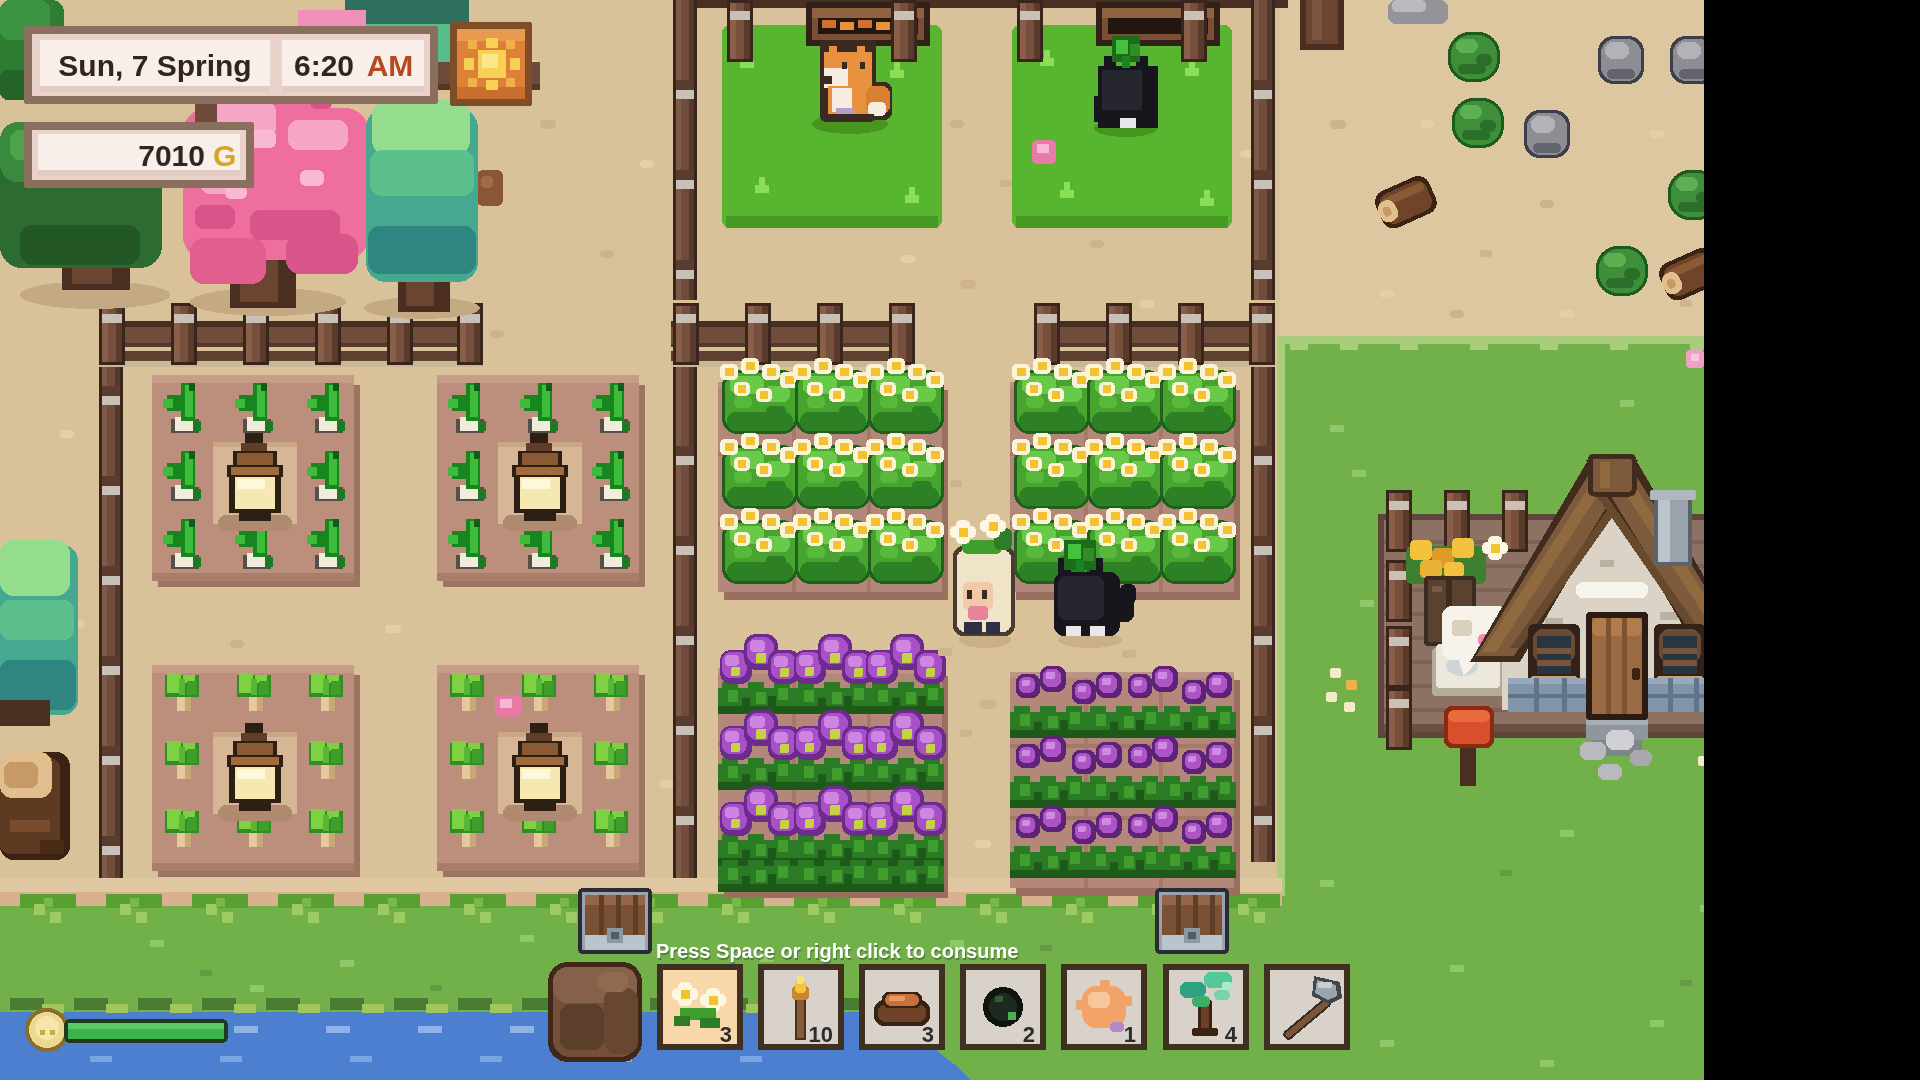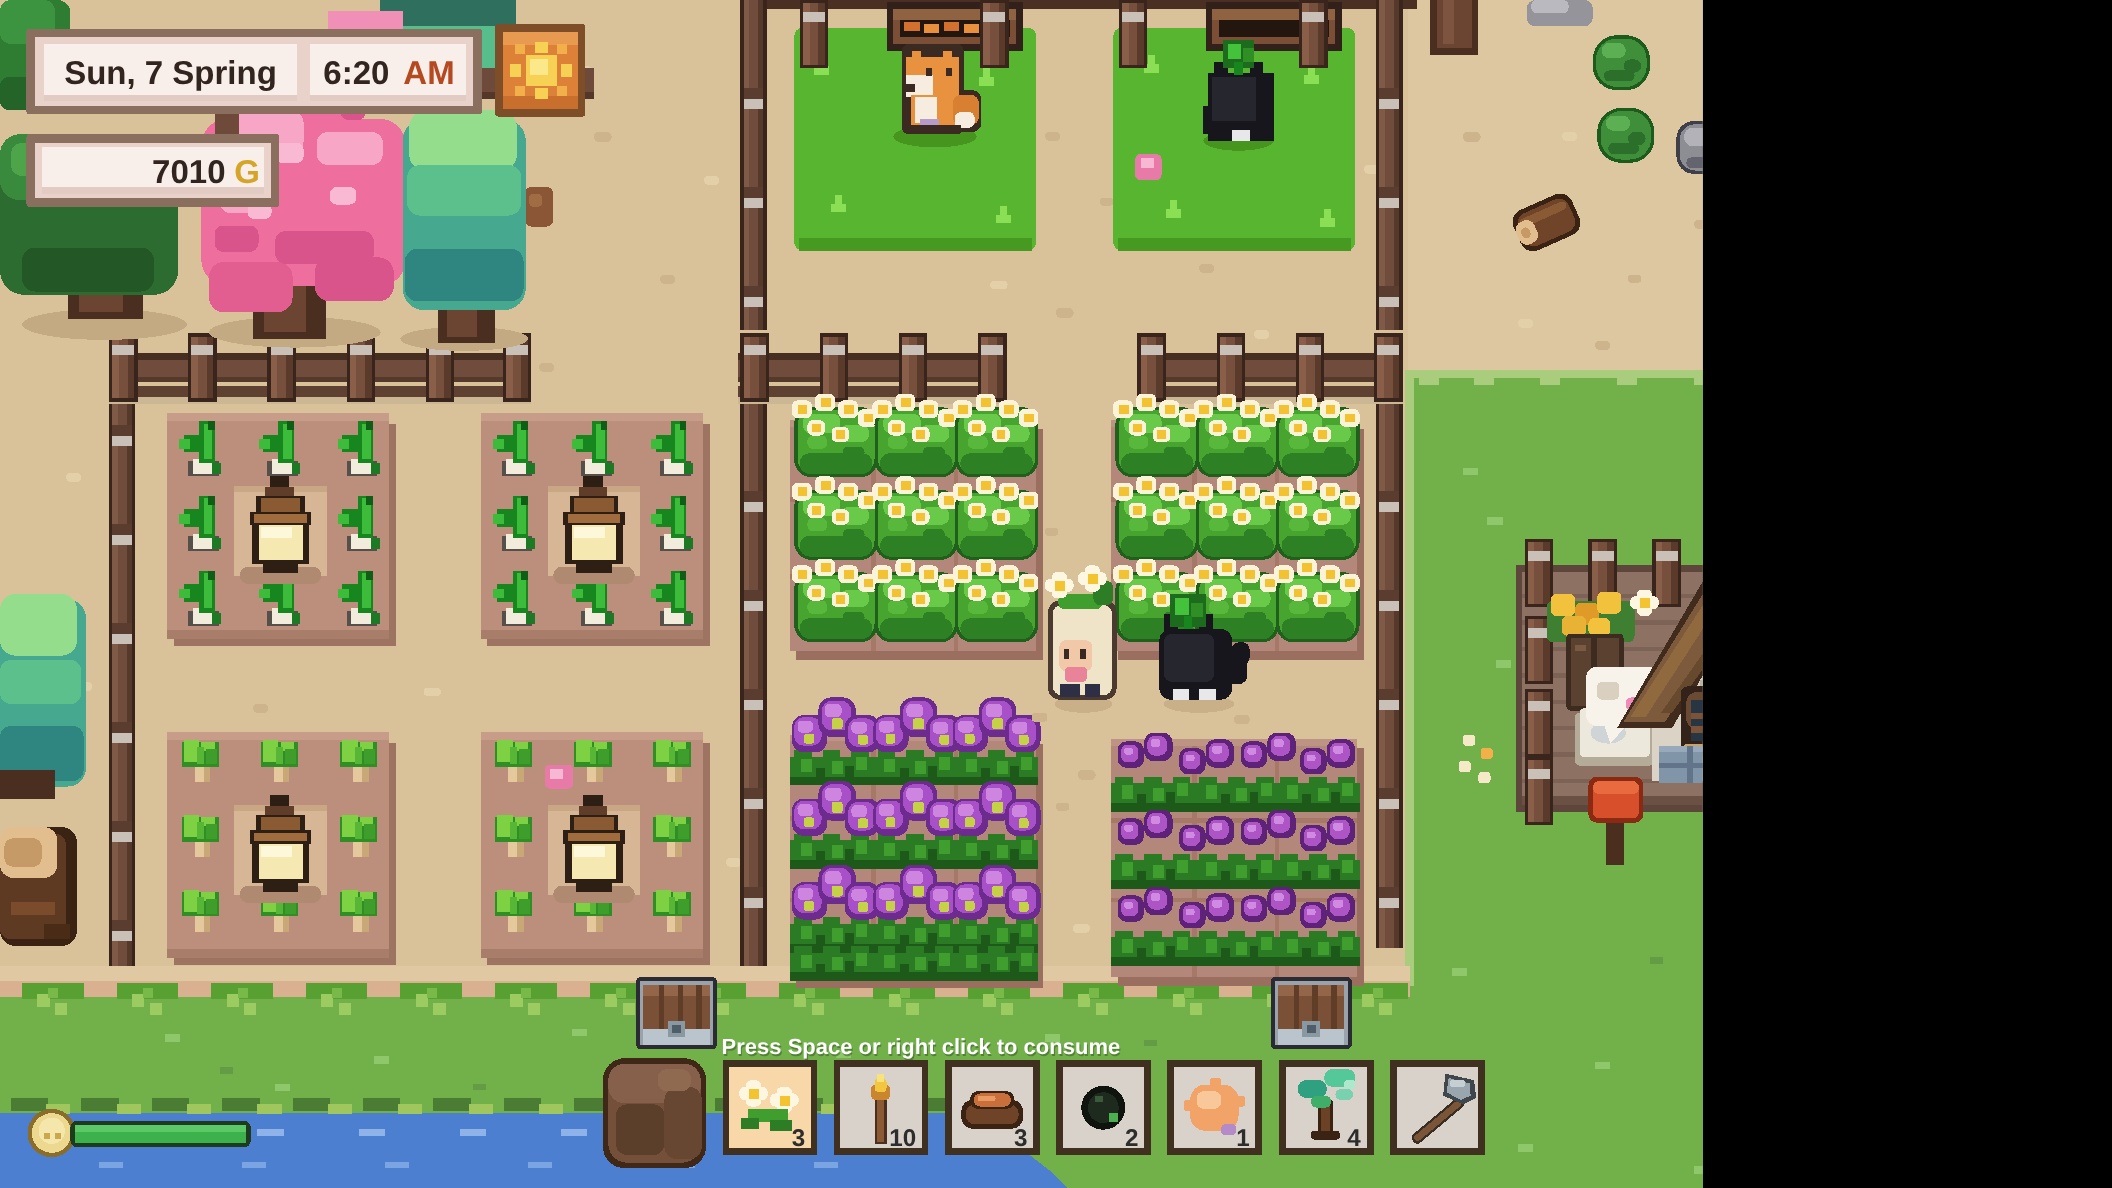--- a/index.html
+++ b/index.html
@@ -1,16 +1,16 @@
 <!DOCTYPE html>
 <html><head>
 <meta charset="utf-8">
 <style>
 html,body{margin:0;padding:0;background:#000}
-#stage{position:relative;width:1548px;height:1080px;overflow:hidden}
+#stage{position:relative;width:1704px;height:1080px;overflow:hidden}
 text{font-family:"Liberation Sans",sans-serif}
 </style>
 </head>
 <body>
 <div id="stage">
 <svg width="1920" height="1080" viewBox="0 0 1920 1080" shape-rendering="crispEdges">
 <defs>
 
 <g id="vseg">
 <rect x="0" y="0" width="24" height="90" fill="#3a251c"></rect>

